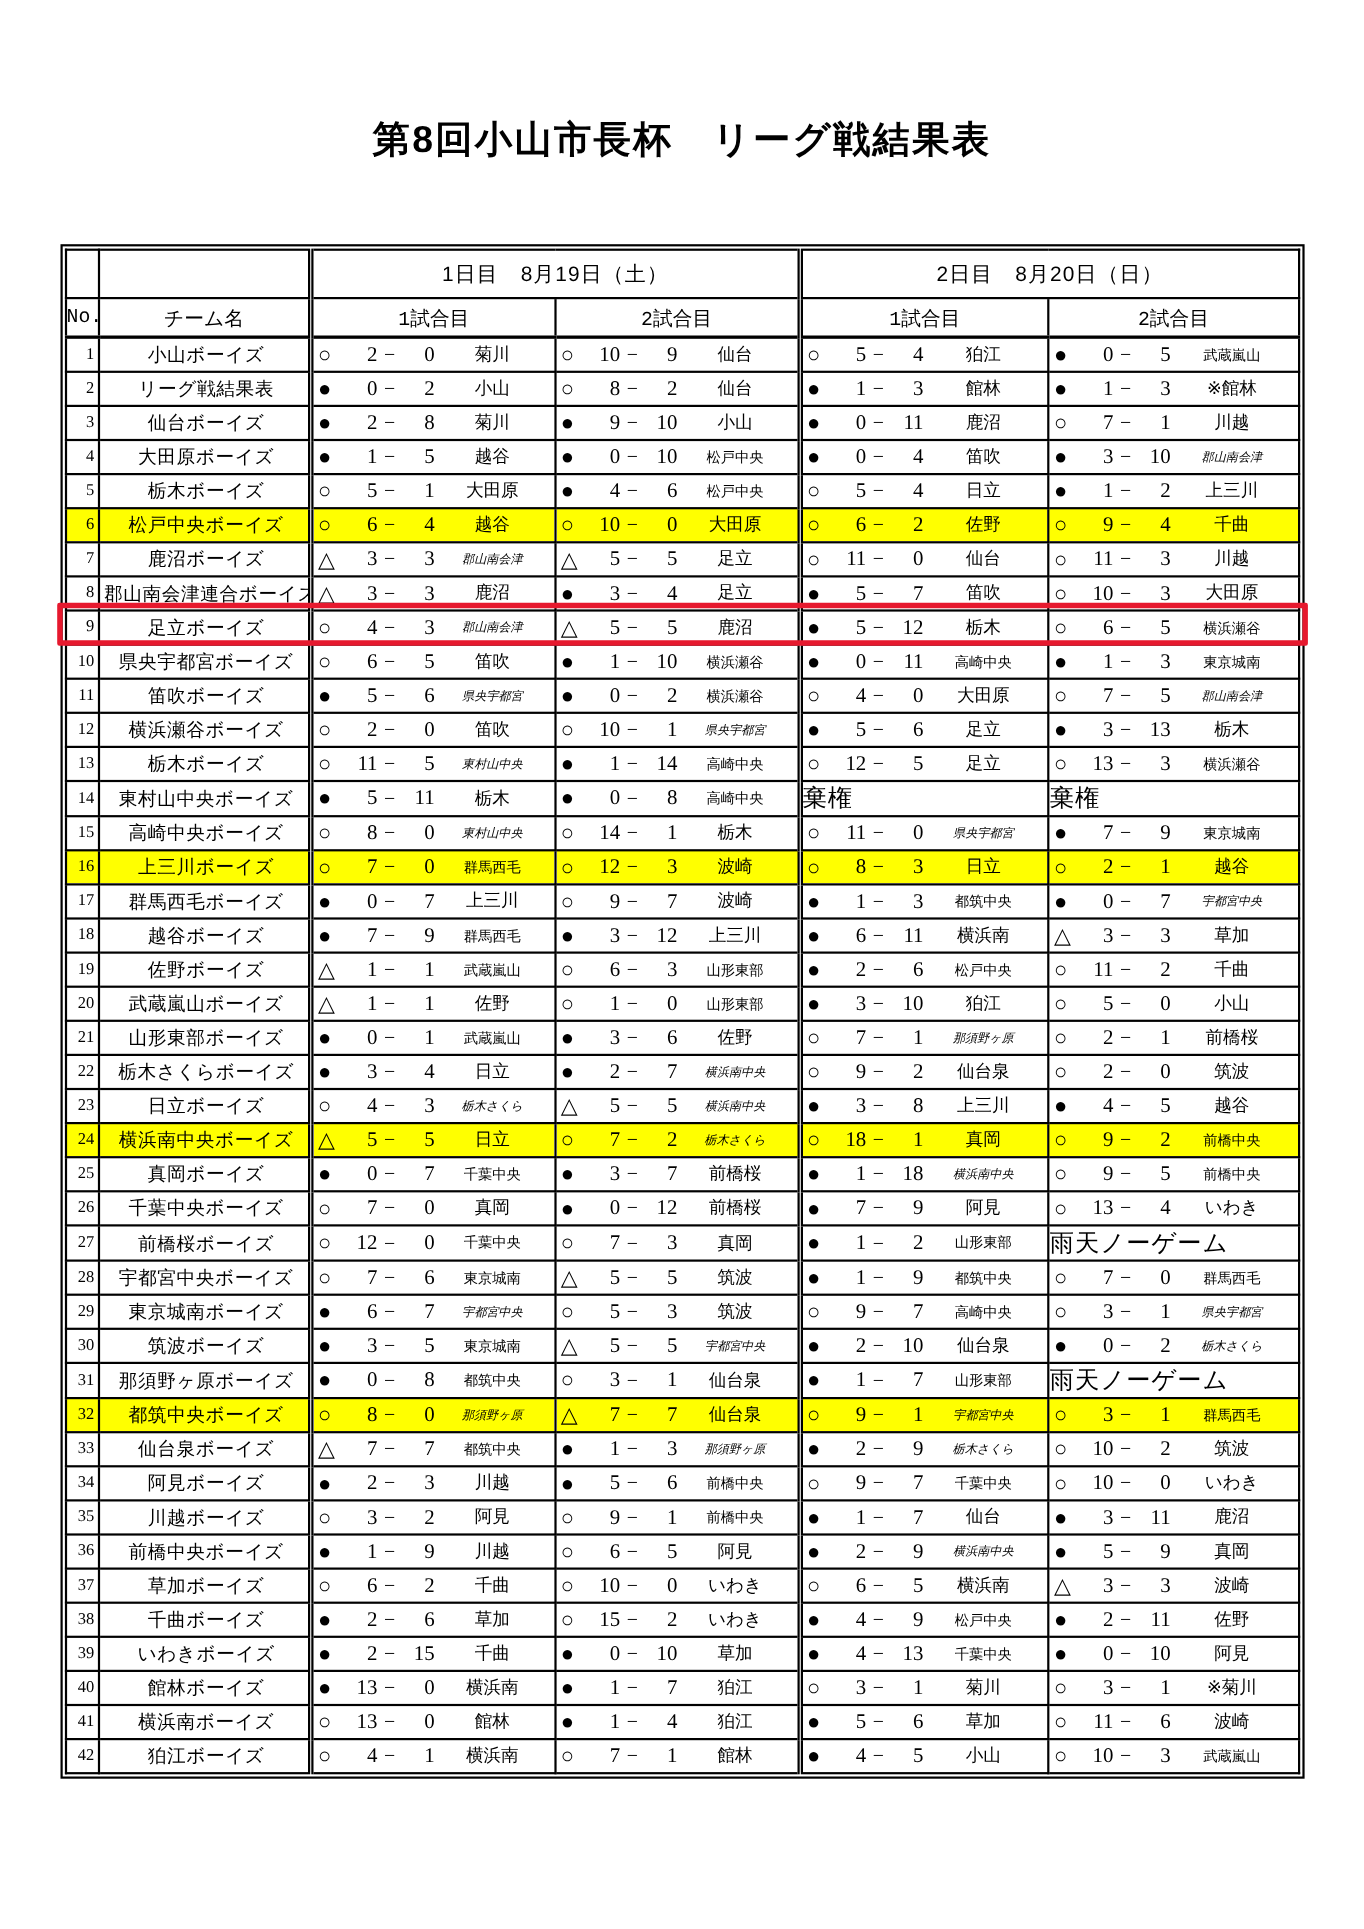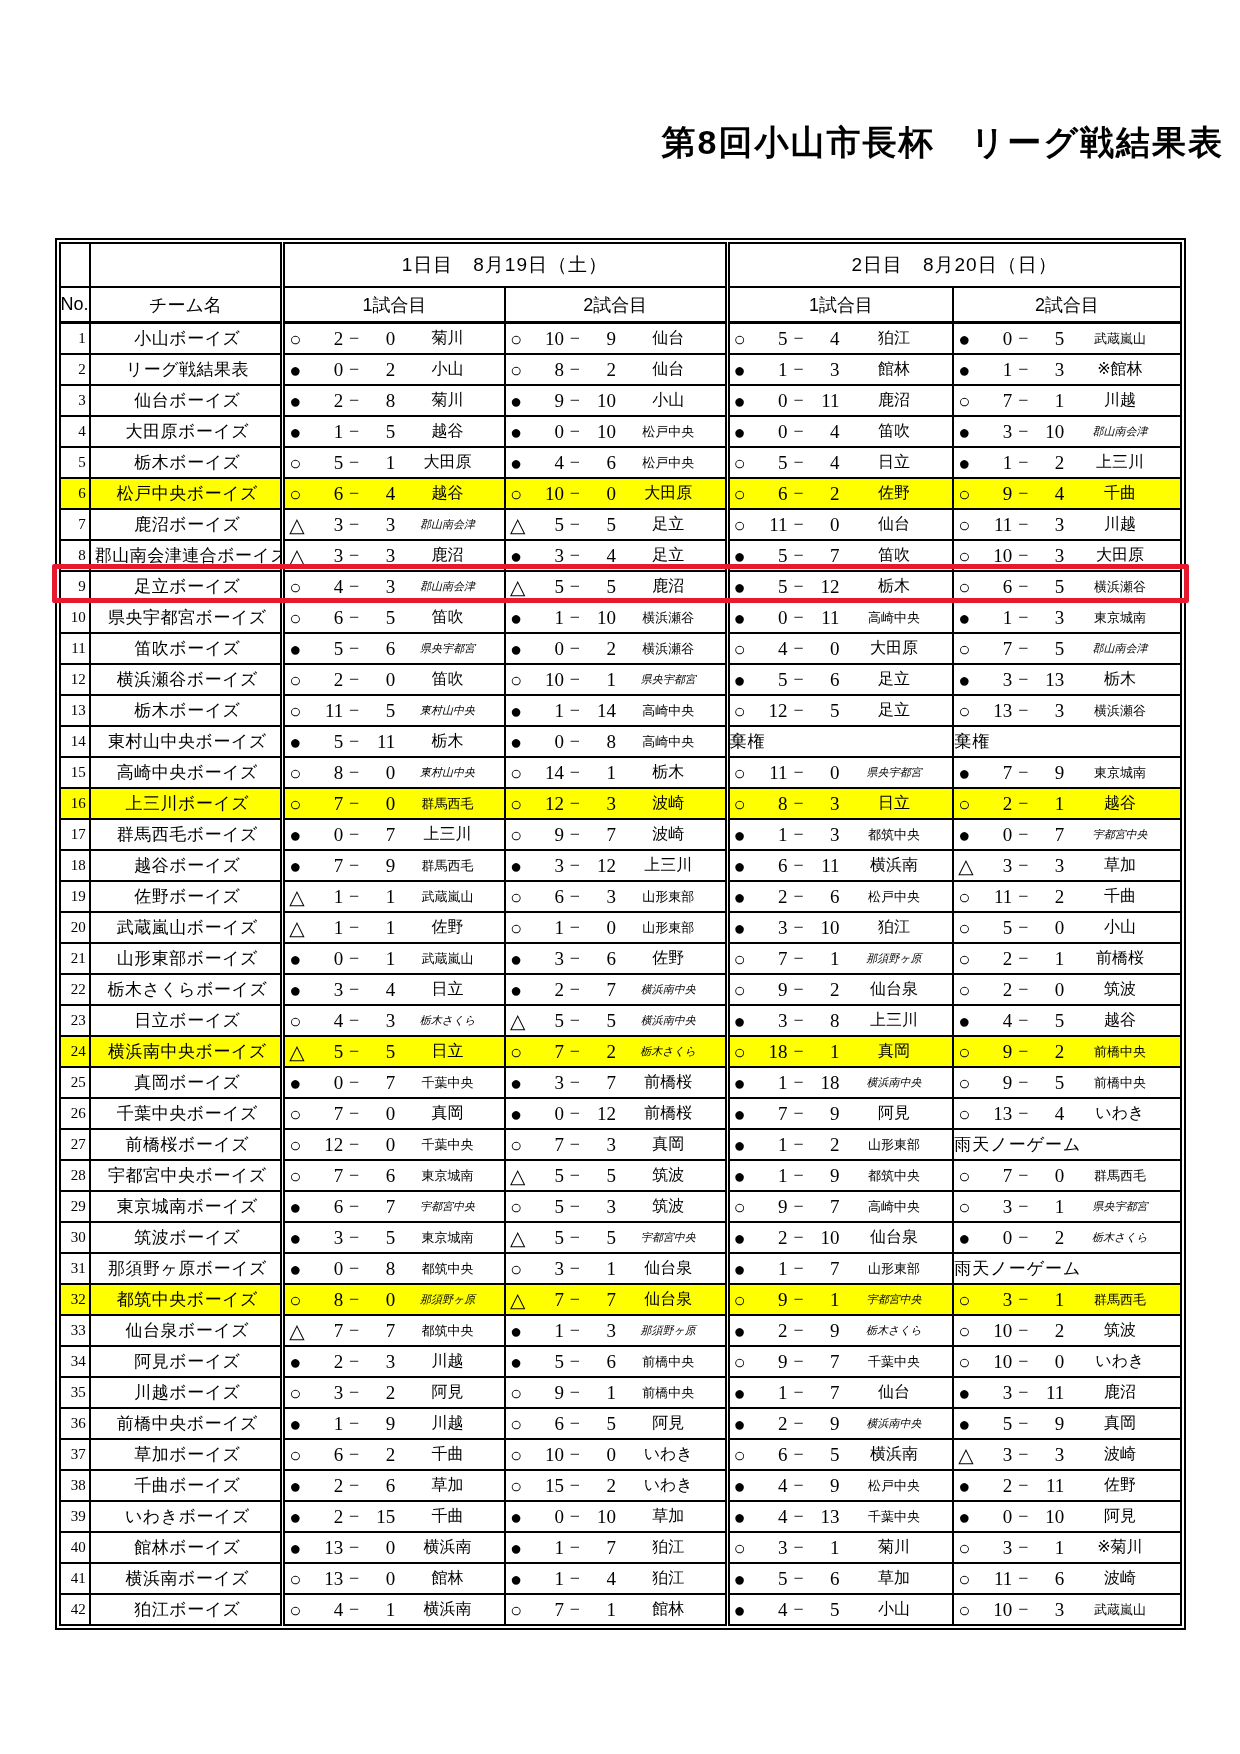--- a/index.html
+++ b/index.html
@@ -2,21 +2,21 @@
 <html><head>
 <meta charset="utf-8">
 <style>
   html,body{margin:0;padding:0;}
   body{
     width:1240px;height:1754px;background:#ffffff;color:#000;
     font-family:"Liberation Sans","DejaVu Sans",sans-serif;
     position:relative;overflow:hidden;
   }
   .page-title{
-    margin:16px;padding-top:104px;text-align:right;
+    margin:0;padding-top:104px;text-align:center;
     font-size:34px;font-weight:600;letter-spacing:2px;
   }
   .table-wrap{
     position:relative;width:1123px;margin:72px auto 0 auto;
     border:2px solid #000;padding:2px;background:#fff;
   }
   table{
     border-collapse:collapse;table-layout:fixed;width:100%;
     border:2px solid #000;
   }
@@ -24,38 +24,38 @@
   col.c-team{width:192px;}
   col.c-g1{width:221px;}
   col.c-g2{width:221px;}
   col.c-g3{width:225px;}
   col.c-g4{width:226px;}
   th,td{
     border:2px solid #000;padding:0;vertical-align:middle;
     font-weight:normal;background:#fff;overflow:hidden;white-space:nowrap;
   }
   thead tr.day-row th{height:42px;font-size:19px;letter-spacing:1px;}
-  thead tr.game-row th{height:33px;font-size:18px;}
+  thead tr.game-row th{height:33px;font-size:18px;font-family:Liberation Mono, monospace;}
   thead tr.game-row th{border-bottom:3px solid #000;}
   td.sep-d, th.sep-d{border-right:5px double #000;}
   tbody td{height:29px;}
   td.c-no{font-size:15px;text-align:right;padding-right:3px;
           font-family:"Liberation Serif","DejaVu Serif",serif;}
   td.c-team{font-size:17px;text-align:center;padding-left:4px;letter-spacing:0.5px;}
   tr.hl td{background:#ffff00;}
   .game-cell{display:flex;align-items:center;padding:0 4px;}
   .mk{width:24px;font-size:20px;line-height:1;text-align:left;flex:0 0 auto;}
   .n{font-family:"Liberation Serif","DejaVu Serif",serif;font-size:19px;
      width:30px;text-align:right;flex:0 0 auto;}
   .dash{font-family:"Liberation Serif","DejaVu Serif",serif;font-size:18px;
         width:22px;text-align:center;flex:0 0 auto;}
   .opp{flex:1 1 auto;text-align:center;font-size:16px;}
   .opp.s4{font-size:13px;}
   .opp.s5{font-size:11px;font-style:italic;}
-  .special{width:100%;text-align:left;font-size:17px;letter-spacing:1px;}
+  .special{width:100%;text-align:left;font-size:22px;letter-spacing:1px;}
   #red-box{
     position:absolute;display:none;left:-5px;right:-5px;
     border:5px solid #e6192e;border-radius:2px;
     pointer-events:none;z-index:5;
   }
 </style>
 </head>
 <body>
 
 <h1 class="page-title">第8回小山市長杯　リーグ戦結果表</h1>

